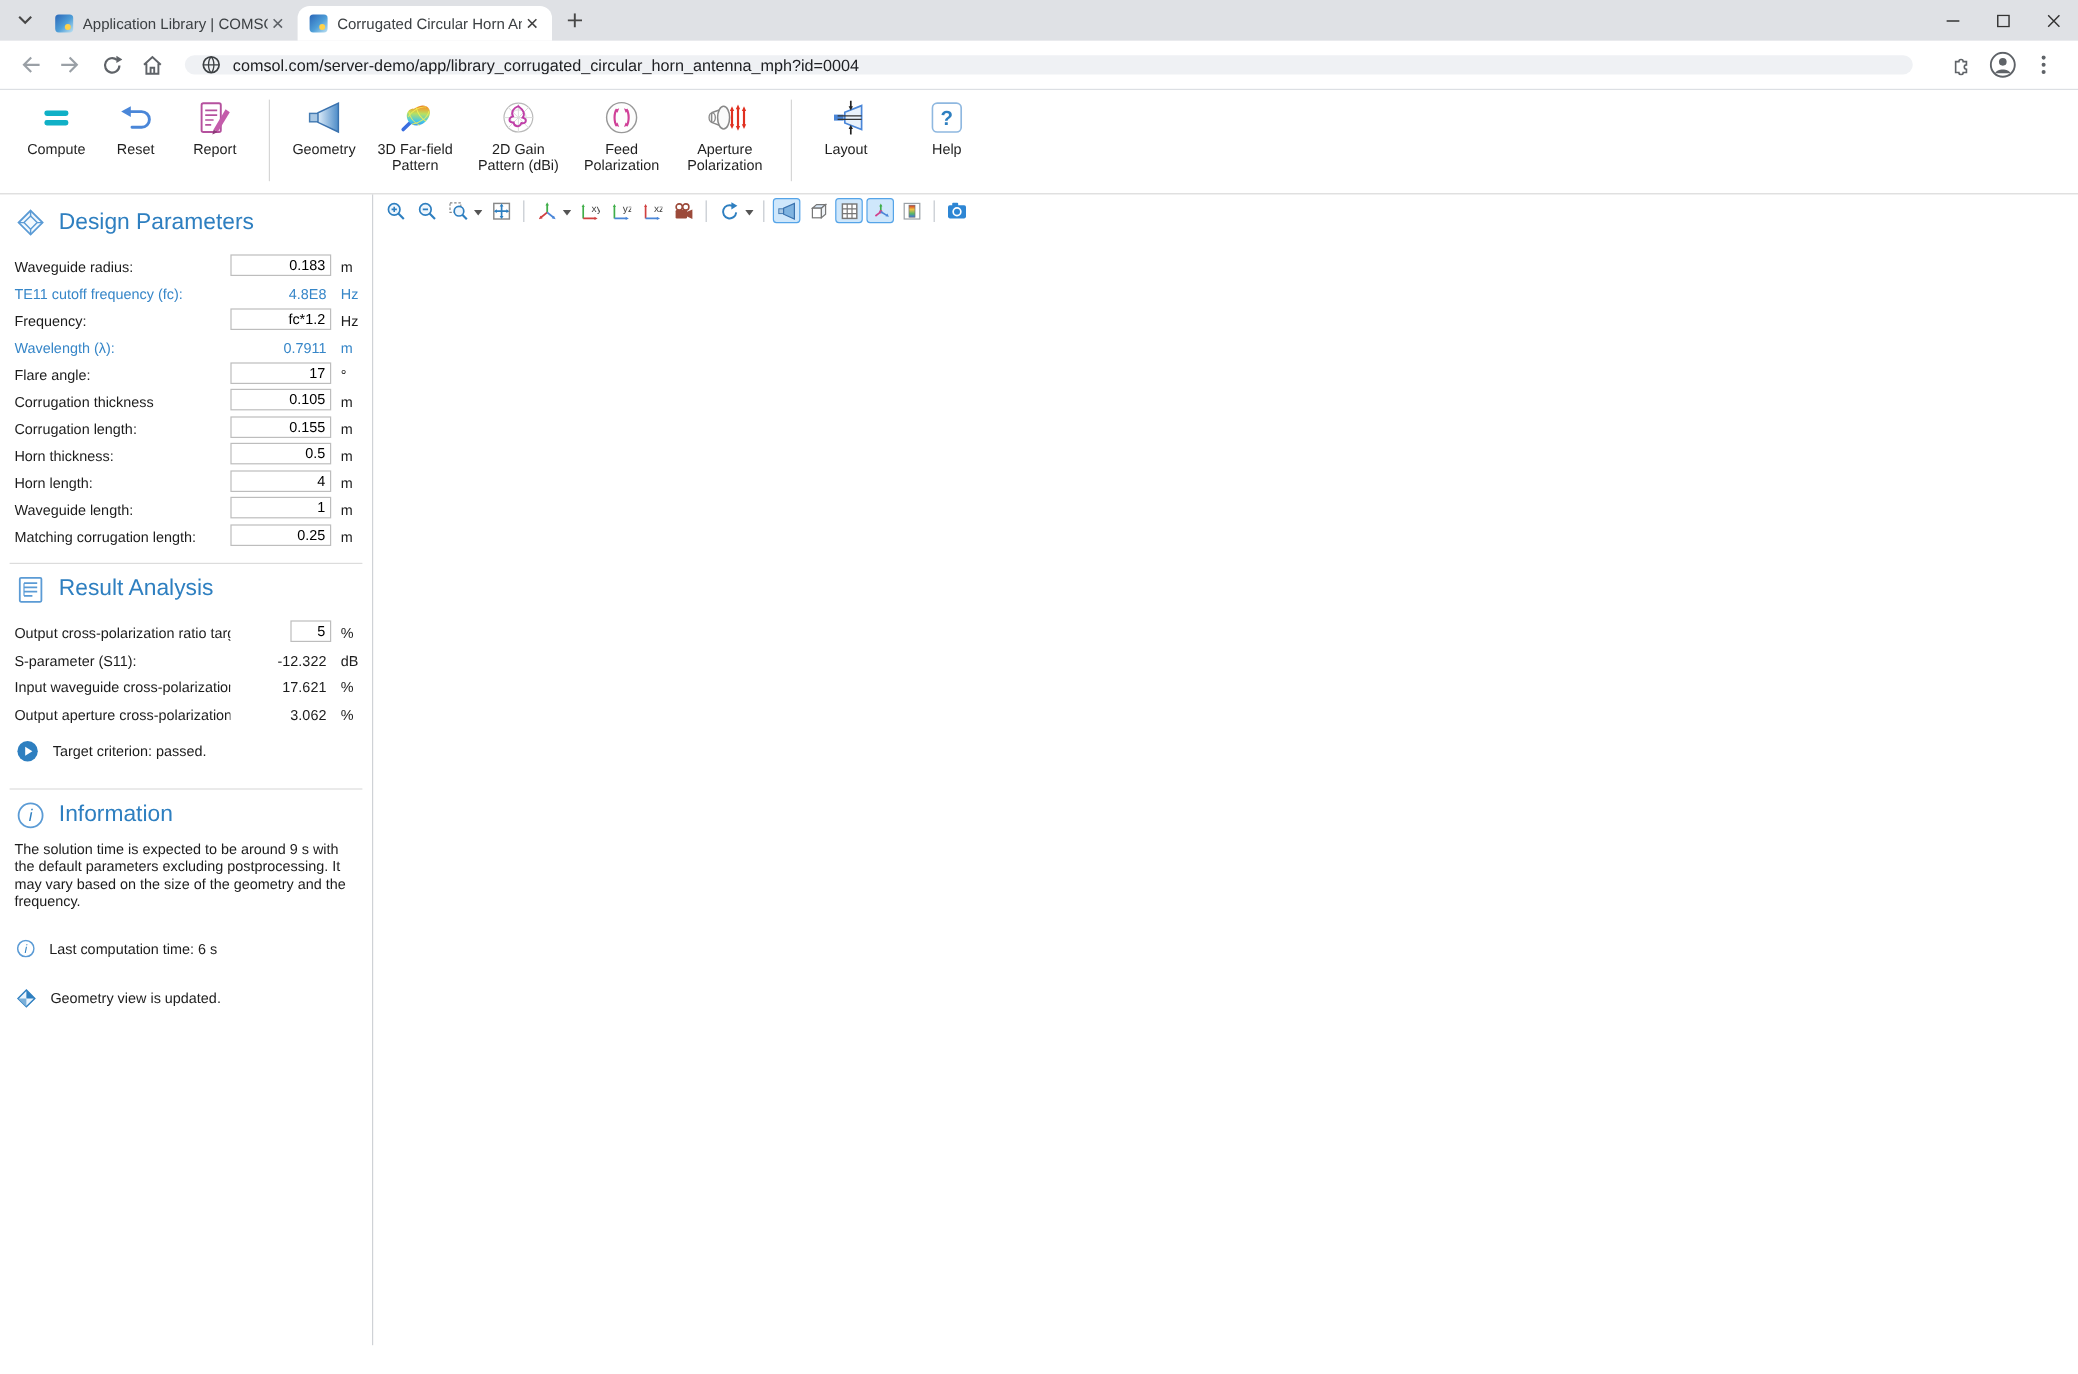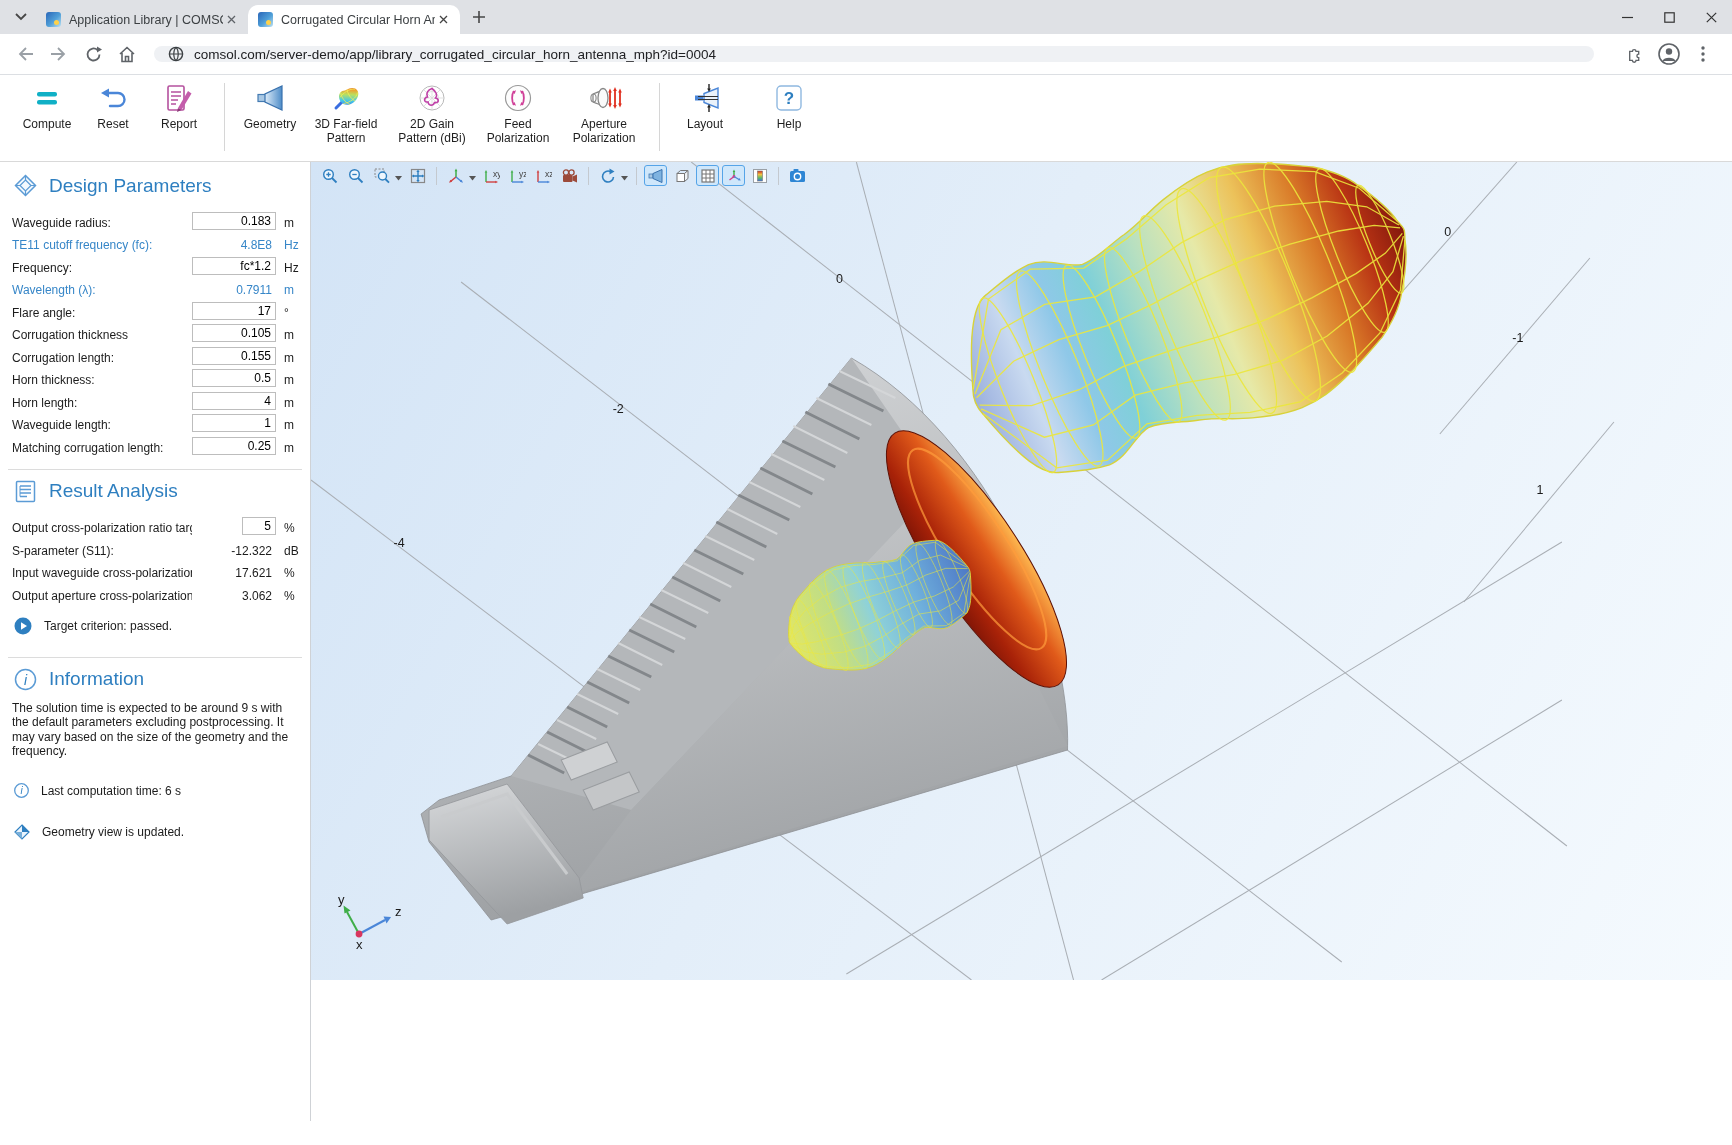--- a/index.html
+++ b/index.html
@@ -52,21 +52,21 @@
   input.pbox.narrow { width:34px; margin-left:50px; }
   .pval { width:84px; flex:none; text-align:right; padding-right:4px; }
   .punit { width:26px; flex:none; padding-left:8px; }
   .prow.ro .plabel, .prow.ro .pval, .prow.ro .punit { color:#3686c8; }
   .ssep { height:1px; background:#dcdcdc; margin:14px 0 6px -4px; }
   .status-row { display:flex; align-items:center; gap:12px; margin:14px 0 0 2px; }
   .para { line-height:1.22; margin:4px 2px 16px 0; }
   .info-row { display:flex; align-items:center; gap:12px; margin:0 0 26px 2px; }
 
   
-  .canvas-col { flex:1; display:flex; flex-direction:column; }
+  .canvas-col { flex:1; display:flex; flex-direction:row; }
   .canvas { height:818px; position:relative;
             background:linear-gradient(118deg,#d3e4f6 0%, #e3eef9 42%, #f5fafe 100%); }
   .scene { position:absolute; inset:0; width:100%; height:100%; }
   .caption { padding:7px 0 0 5px; font-size:12px; color:#1a1a1a; }
 
   .gfx-toolbar { position:absolute; top:3px; left:7px; display:flex; align-items:center; gap:3px; z-index:5; }
   .gbtn { width:23px; height:21px; border-radius:3px; border:1px solid transparent; display:flex;
           align-items:center; justify-content:center; }
   .gbtn.active { background:#cfe7fb; border-color:#55a4e8; }
   .gsep { width:1px; height:18px; background:#c4c9cf; margin:0 4px; }

